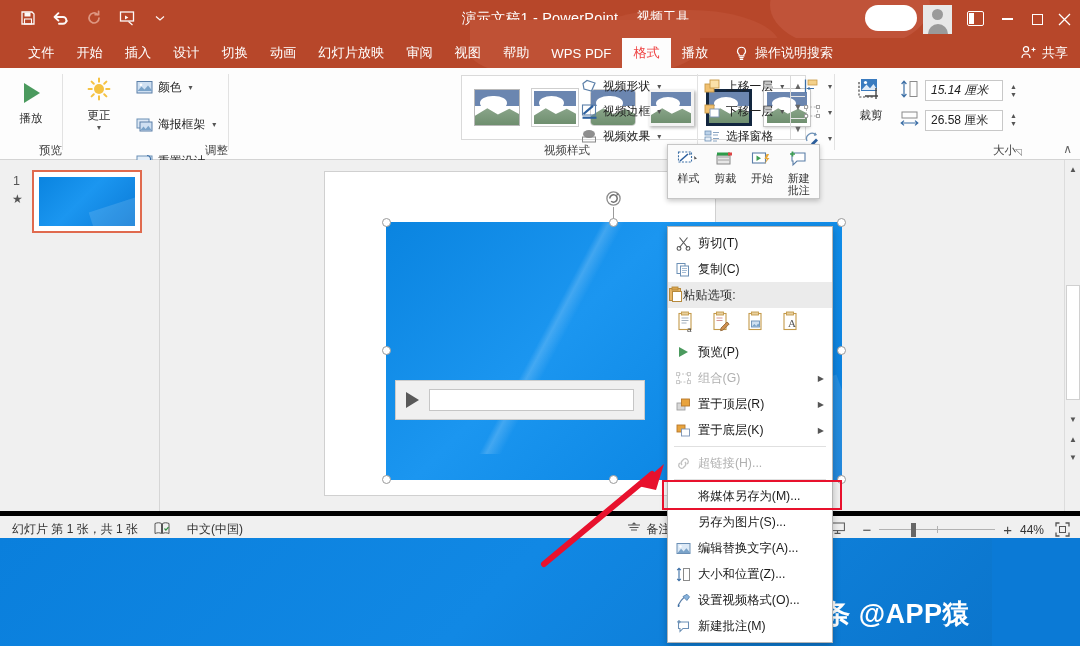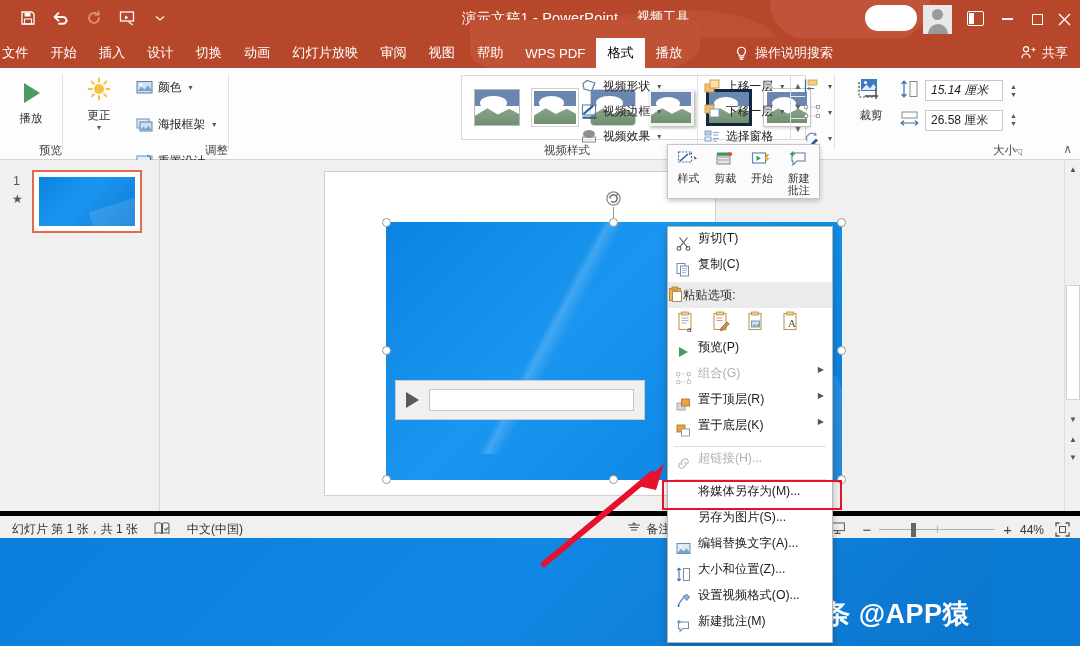--- a/index.html
+++ b/index.html
@@ -56,22 +56,22 @@
     position: absolute; left: 0; top: 38px; width: 1080px; height: 30px;
     background: #b7472a;
   }
   .ts-deco { position:absolute; left:470px; top:-18px; width:230px; height:60px;
     border-radius:0 0 60% 50%; background:#bf5135; }
   .tabs { position:absolute; left:0; top:0; display:flex; align-items:stretch; height:30px; }
   .tab {
     padding: 0 11px; display:flex; align-items:center; color:#fff; font-size:13.2px;
     white-space: nowrap;
   }
-  .tab.first { padding-left: 2px; }
-  .tab.active { background: #fdfdfd; color: #000000; }
+  .tab.first { padding-left: 28px; }
+  .tab.active { background: #fdfdfd; color: #ef4444; }
   .tell-me { position:absolute; left: 735px; top:0; height:30px; display:flex; align-items:center;
     gap:7px; color:#fff; font-size:13px; }
   .bulb { width:13px; height:15px; position:relative; }
   .share { position:absolute; right:12px; top:0; height:30px; display:flex; align-items:center;
     gap:6px; color:#fff; font-size:13px; }
 
   
   .ribbon {
     position: absolute; left: 0; top: 68px; width: 1080px; height: 92px;
     background: #fdfdfd; border-bottom: 1px solid #d4d4d4;
@@ -168,21 +168,21 @@
   .mt-btn { flex:1; display:flex; flex-direction:column; align-items:center; font-size:11px; color:#333;}
   .mt-ico { height:21px; display:flex; align-items:center; justify-content:center; }
   .mt-lbl { margin-top:2px; text-align:center; line-height:12px;}
 
   
   .ctxmenu {
     position:absolute; left:667px; top:226px; width:166px; z-index:30;
     background:#fff; border:1px solid #b5b5b5; box-shadow:0 3px 7px rgba(0,0,0,.25);
     padding: 3px 0;
   }
-  .mi { height:26px; display:flex; position:relative; font-size:12.3px; color:#1a1a1a; }
+  .mi { height:26px; display:flex; align-items:center; position:relative; font-size:12.3px; color:#1a1a1a; }
   .mi .ico { width:30px; display:flex; align-items:center; justify-content:center; flex:0 0 30px;}
   .mi .txt { white-space:nowrap; }
   .mi.dim { color:#b0b0b0; }
   .mi .arrow { position:absolute; right:8px; font-size:8px; color:#555; }
   .mi-head { height:26px; display:flex; align-items:center; background:#ebebeb; font-size:12.3px; color:#333; }
   .paste-row { display:flex; align-items:center; padding:3px 0 5px 8px; gap:14px; }
   .paste-ico { width:21px; height:23px; position:relative; }
   .msep { height:1px; background:#e0e0e0; margin:3px 6px; }
   .hl-box {
     position:absolute; left:-6px; top:-3px; width:180px; height:30px;

